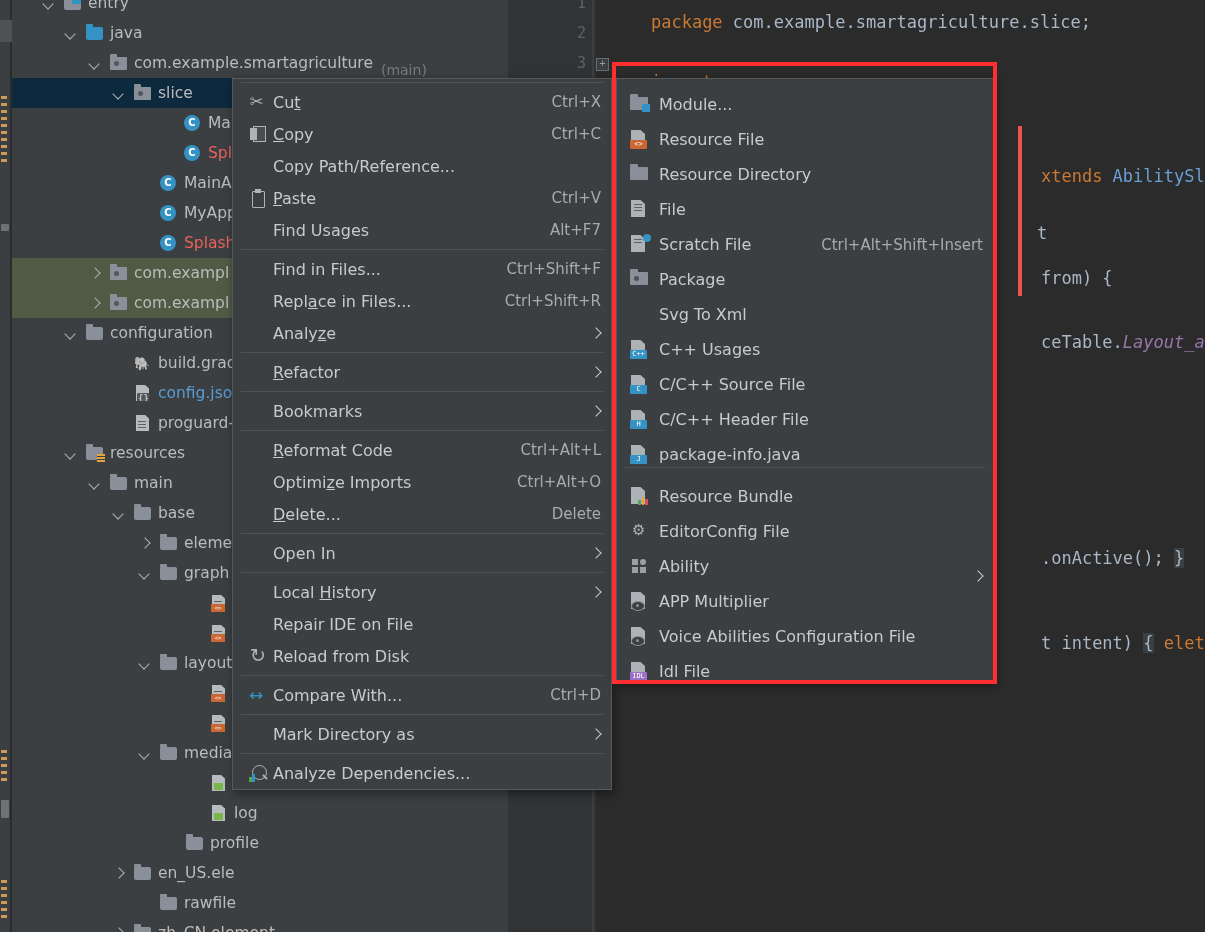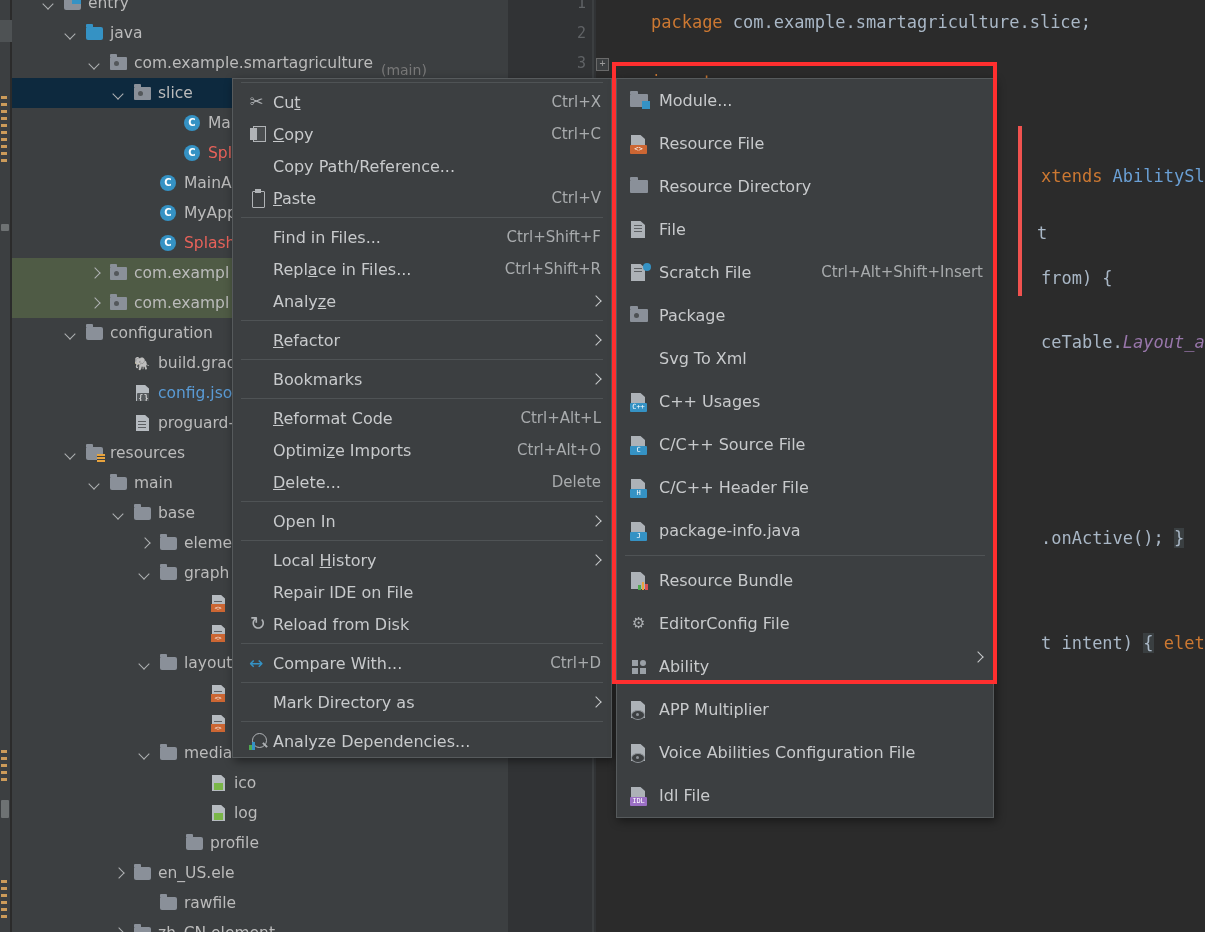--- a/index.html
+++ b/index.html
@@ -85,21 +85,21 @@
   .mi .mchev{margin-left:auto;width:12px;position:relative;}
   .mi .mchev::after{content:"";position:absolute;right:1px;top:-4px;width:7px;height:7px;
         border-right:1.7px solid #c8cacc;border-top:1.7px solid #c8cacc;transform:rotate(45deg);}
   .mi.hl .mchev::after{border-color:#ffffff;}
   .msep{height:1px;background:#4f5355;margin:3px 8px;}
   .u{text-decoration:underline;}
 
   
   #submenu{position:absolute;left:616px;top:78px;width:378px;background:#3c3f41;
         border:1px solid #565a5c;box-shadow:2px 3px 9px rgba(0,0,0,.45);box-sizing:border-box;}
-  .si{position:relative;height:31px;display:flex;align-items:flex-start;padding:12px 10px 0 12px;white-space:nowrap;}
+  .si{position:relative;height:31px;display:flex;align-items:flex-end;padding:4px 10px 0 12px;white-space:nowrap;}
   .si .sicon{flex:0 0 30px;width:30px;height:20px;position:relative;}
   .si .slabel{font-size:16px;color:#c8cacc;}
   .si .skey{margin-left:auto;font-size:15px;color:#a8abad;padding-left:20px;}
   .si .schev{margin-left:auto;width:12px;position:relative;}
   .si .schev::after{content:"";position:absolute;right:1px;top:-4px;width:7px;height:7px;
         border-right:1.7px solid #c8cacc;border-top:1.7px solid #c8cacc;transform:rotate(45deg);}
 
   
   .g-doc{position:absolute;left:2px;top:1px;width:14px;height:17px;background:#adb2b7;
         clip-path:polygon(0 0,68% 0,100% 24%,100% 100%,0 100%);}
@@ -149,21 +149,21 @@
   </div>
   <div class="code" style="left:996px;top:203px;">
     <span>t</span>
   </div>
   <div class="code" style="left:1000px;top:248px;">
     <span>from) {</span>
   </div>
   <div class="code" style="left:1000px;top:312px;">
     <span>ceTable.</span><span class="static-italic">Layout_ab</span>
   </div>
-  <div class="code" style="left:1000px;top:508px;">
+  <div class="code" style="left:1000px;top:528px;">
     <span>.onActive(); </span><span class="sel-block">}</span>
   </div>
   <div class="code" style="left:1000px;top:613px;">
     <span>t intent) </span><span class="sel-block">{</span><span class="kw"> elete</span>
   </div>
 
   <div id="rightmark"></div>
 </div>
 
 <div id="leftstrip">
@@ -512,20 +512,25 @@
       <span class="mlabel">Copy Path/Reference...</span>
     </div>
     <div class="mi">
       <span class="micon">
         <span style="position:absolute;left:5px;top:2px;width:11px;height:15px;border:1.8px solid #b0b3b6;border-radius:1px;"></span>
         <span style="position:absolute;left:8px;top:0px;width:6px;height:4px;background:#b0b3b6;"></span>
       </span>
       <span class="mlabel"><span class="u">P</span>aste</span>
       <span class="mkey">Ctrl+V</span>
     </div>
+    <div class="mi">
+      <span class="micon"></span>
+      <span class="mlabel">Find Usages</span>
+      <span class="mkey">Alt+F7</span>
+    </div>
     <div class="msep"></div>
     <div class="mi">
       <span class="micon"></span>
       <span class="mlabel">Find in Files...</span>
       <span class="mkey">Ctrl+Shift+F</span>
     </div>
     <div class="mi">
       <span class="micon"></span>
       <span class="mlabel">Repl<span class="u">a</span>ce in Files...</span>
       <span class="mkey">Ctrl+Shift+R</span>

